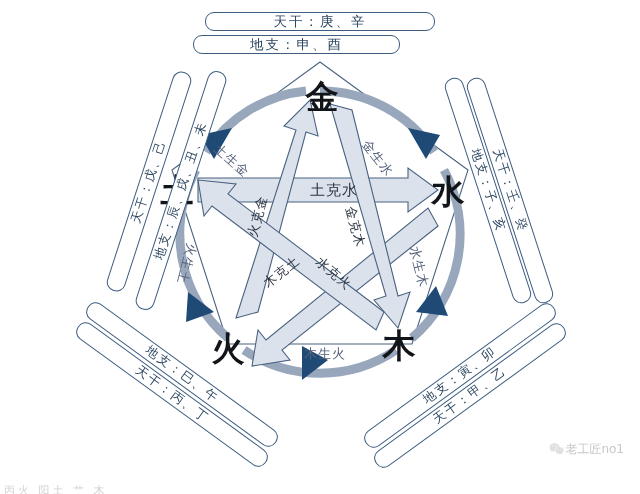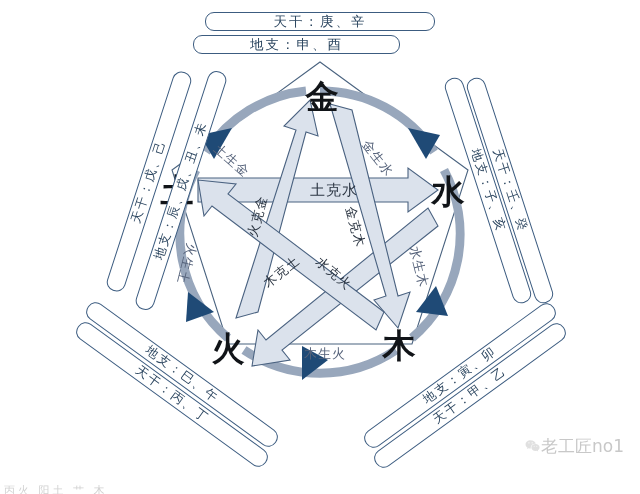--- a/index.html
+++ b/index.html
@@ -54,21 +54,21 @@
     white-space:nowrap;
     letter-spacing:1px;
     line-height:1;
   }
   .rel.dark{color:#2a3441;}
 
   
   #watermark{
     position:absolute;right:16px;bottom:36px;
     display:flex;align-items:center;
-    color:#c8c8c8;font-size:17px;
+    color:#c8c8c8;font-size:12px;
     font-family:"DejaVu Sans","Liberation Sans",sans-serif;
     letter-spacing:0px;
     user-select:none;
   }
   #wm-icon{width:17px;height:17px;opacity:.55;}
   #footnote{
     position:absolute;left:4px;bottom:-4px;
     color:#d2d2d2;font-size:11px;letter-spacing:3px;
     font-family:"DejaVu Sans","Liberation Sans",sans-serif;
     white-space:nowrap;

